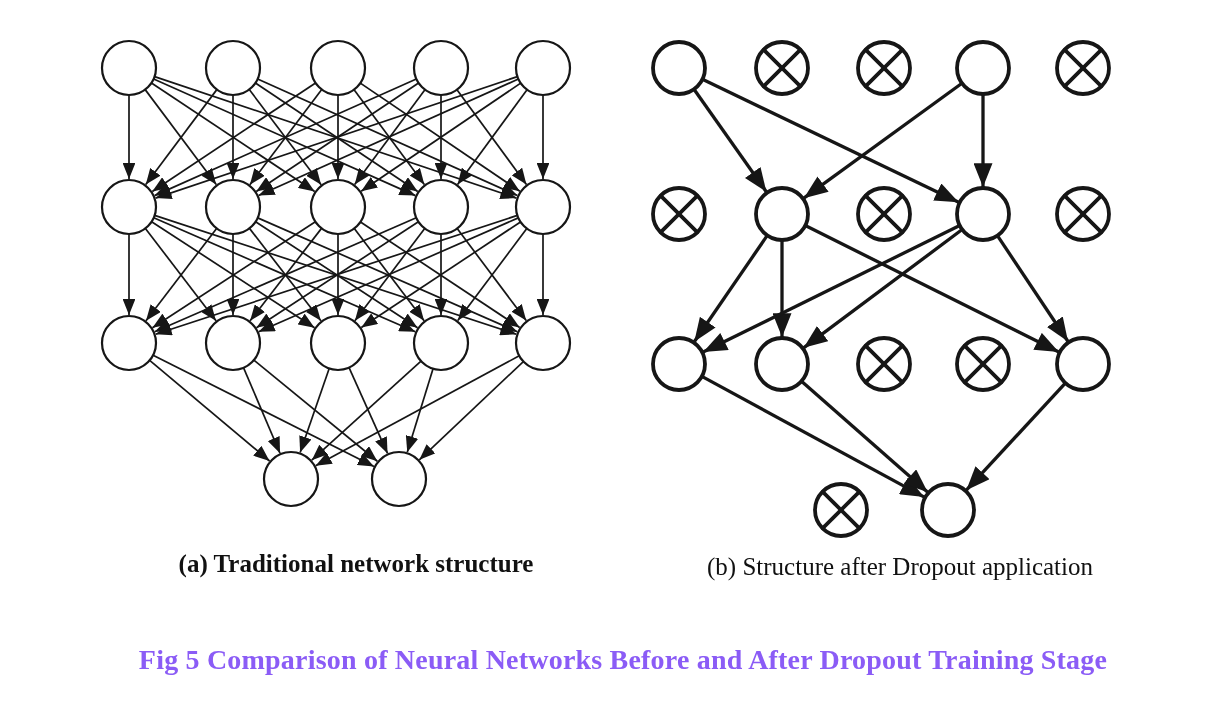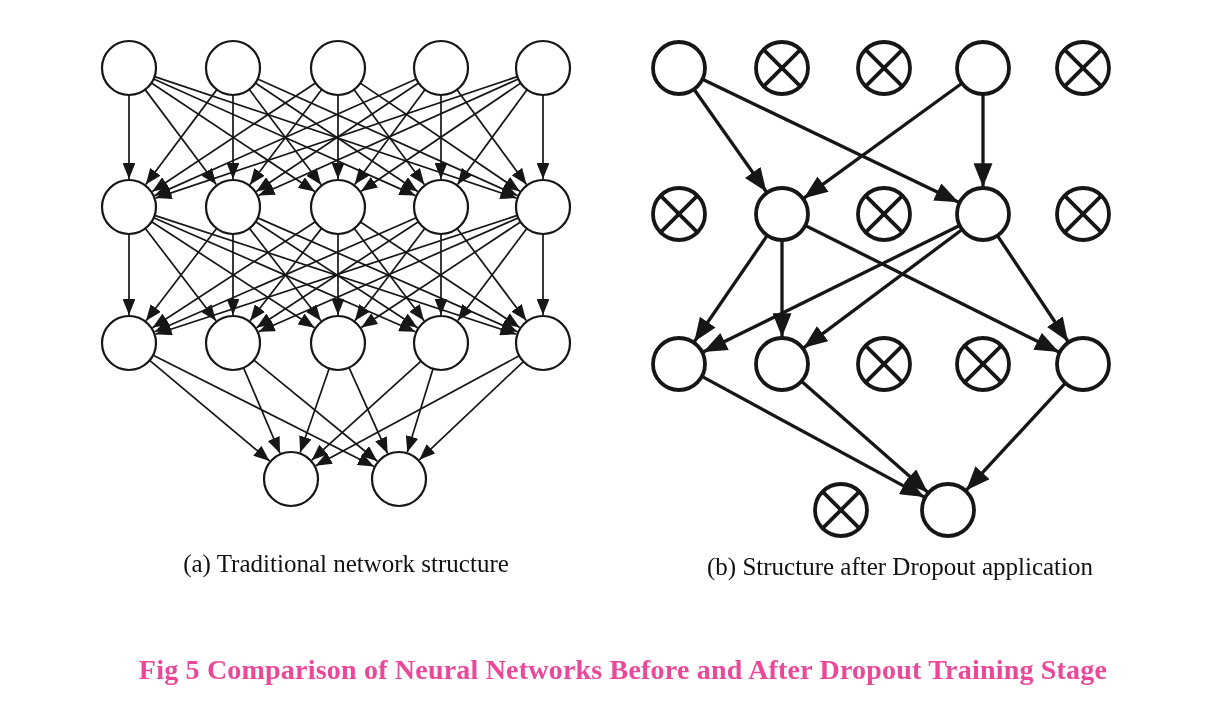--- a/index.html
+++ b/index.html
@@ -24,33 +24,32 @@
     left: 0;
     top: 0;
   }
   .caption {
     position: absolute;
     transform: translateX(-50%);
     font-size: 25px;
     color: #111111;
     white-space: nowrap;
   }
-  .caption-a { left: 346px; top: 550px; }
+  .caption-a { left: 356px; top: 550px; font-weight: bold; }
   .caption-b { left: 900px; top: 553px; text-align: right; }
   .fig-title {
     position: absolute;
     left: 623px;
     top: 644px;
     transform: translateX(-50%);
     font-size: 28px;
     font-weight: bold;
-    color: #ec4899;
+    color: #8b5cf6;
     white-space: nowrap;
     letter-spacing: 0.2px;
-    margin-top: 10px;
   }
 </style>
 </head>
 <body>
 
 <div class="figure-wrap">
   <svg id="diagram-canvas" width="1219" height="705" viewBox="0 0 1219 705">
     <defs>
       <marker id="arrow-thin" viewBox="0 0 10 8" refX="10" refY="4" markerWidth="16" markerHeight="12.8" orient="auto" markerUnits="userSpaceOnUse">
         <path d="M0,0 L10,4 L0,8 Z" fill="#161616"></path>

